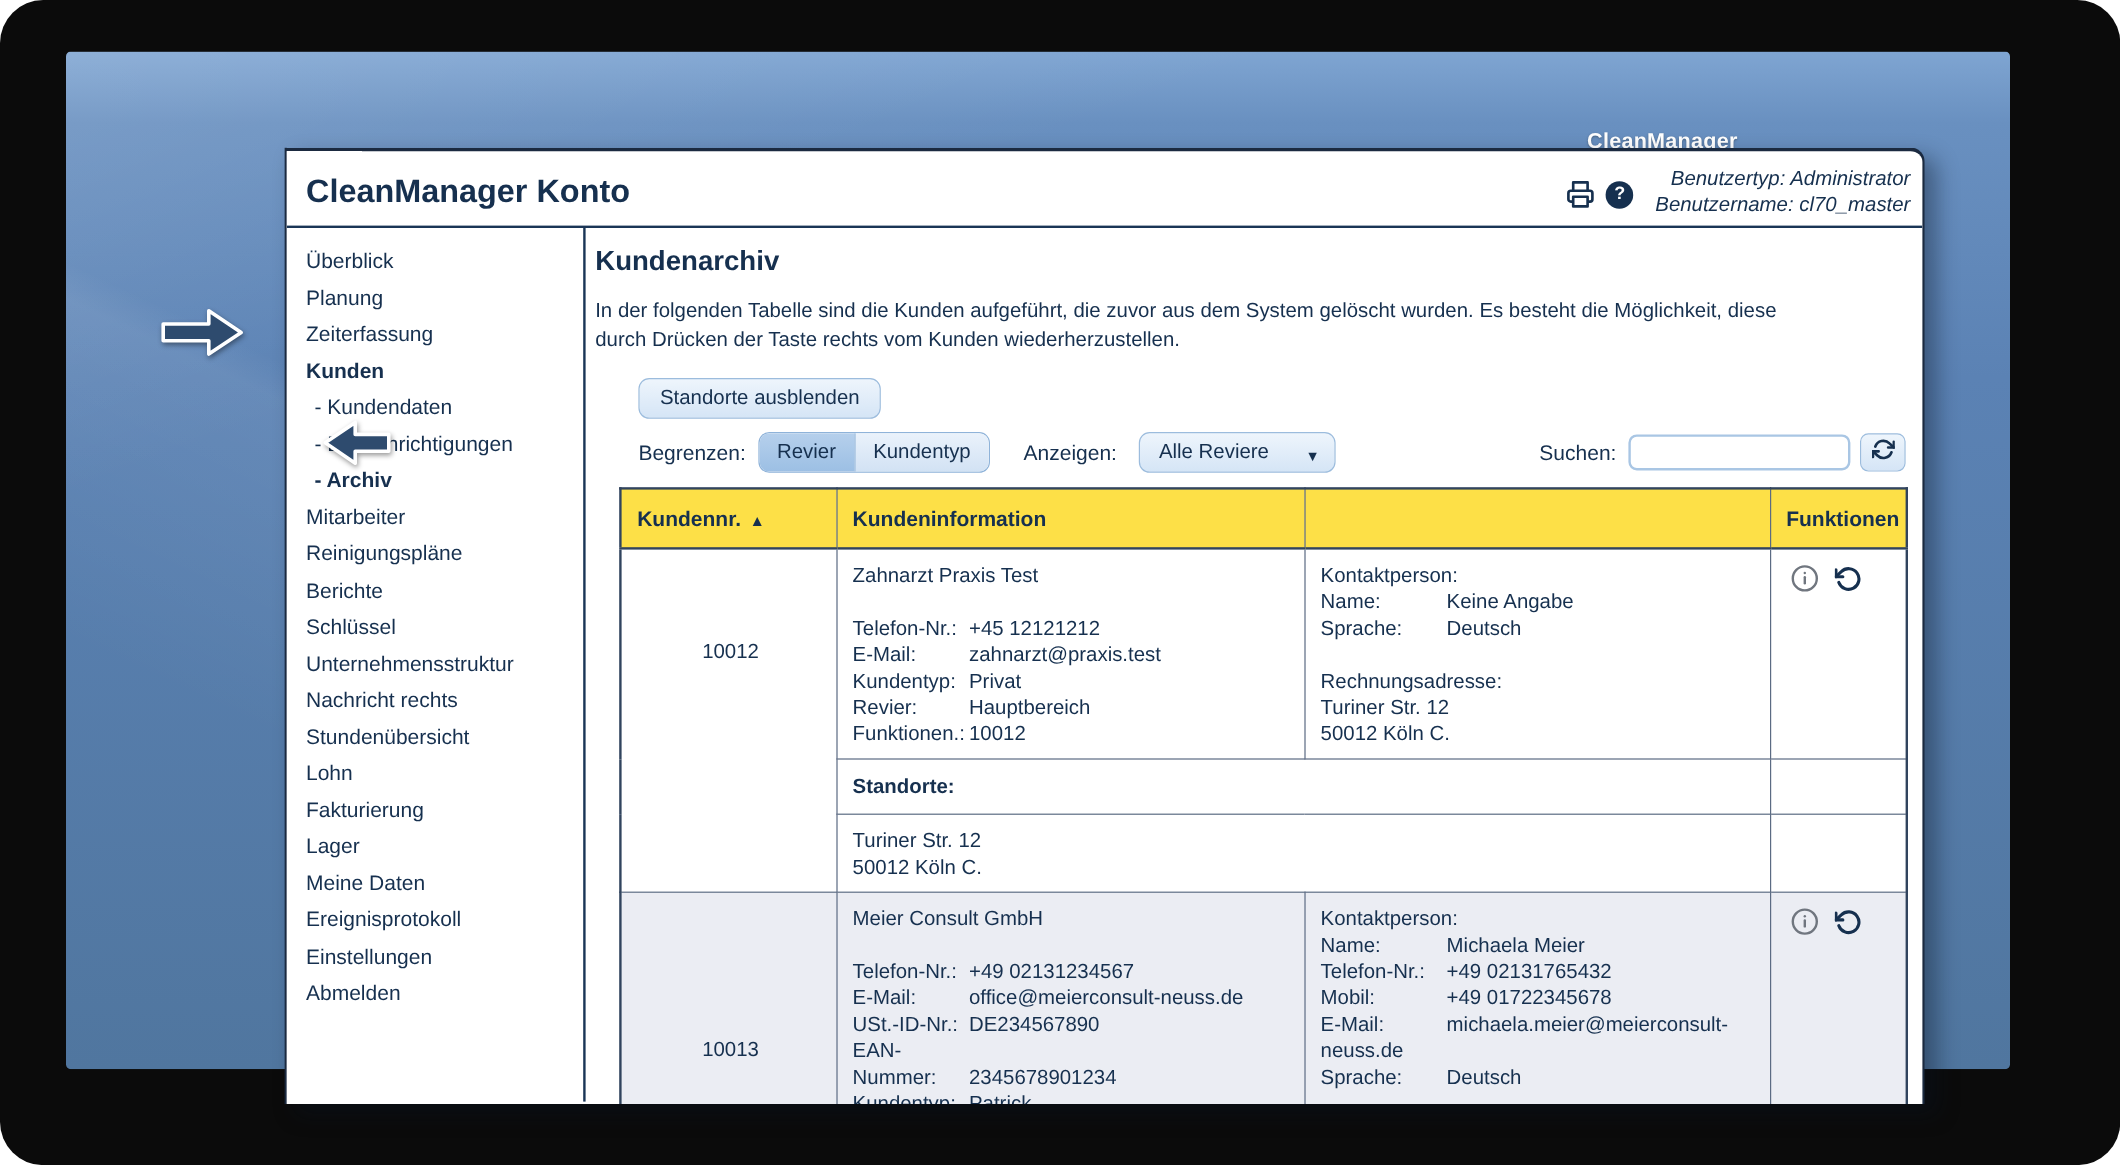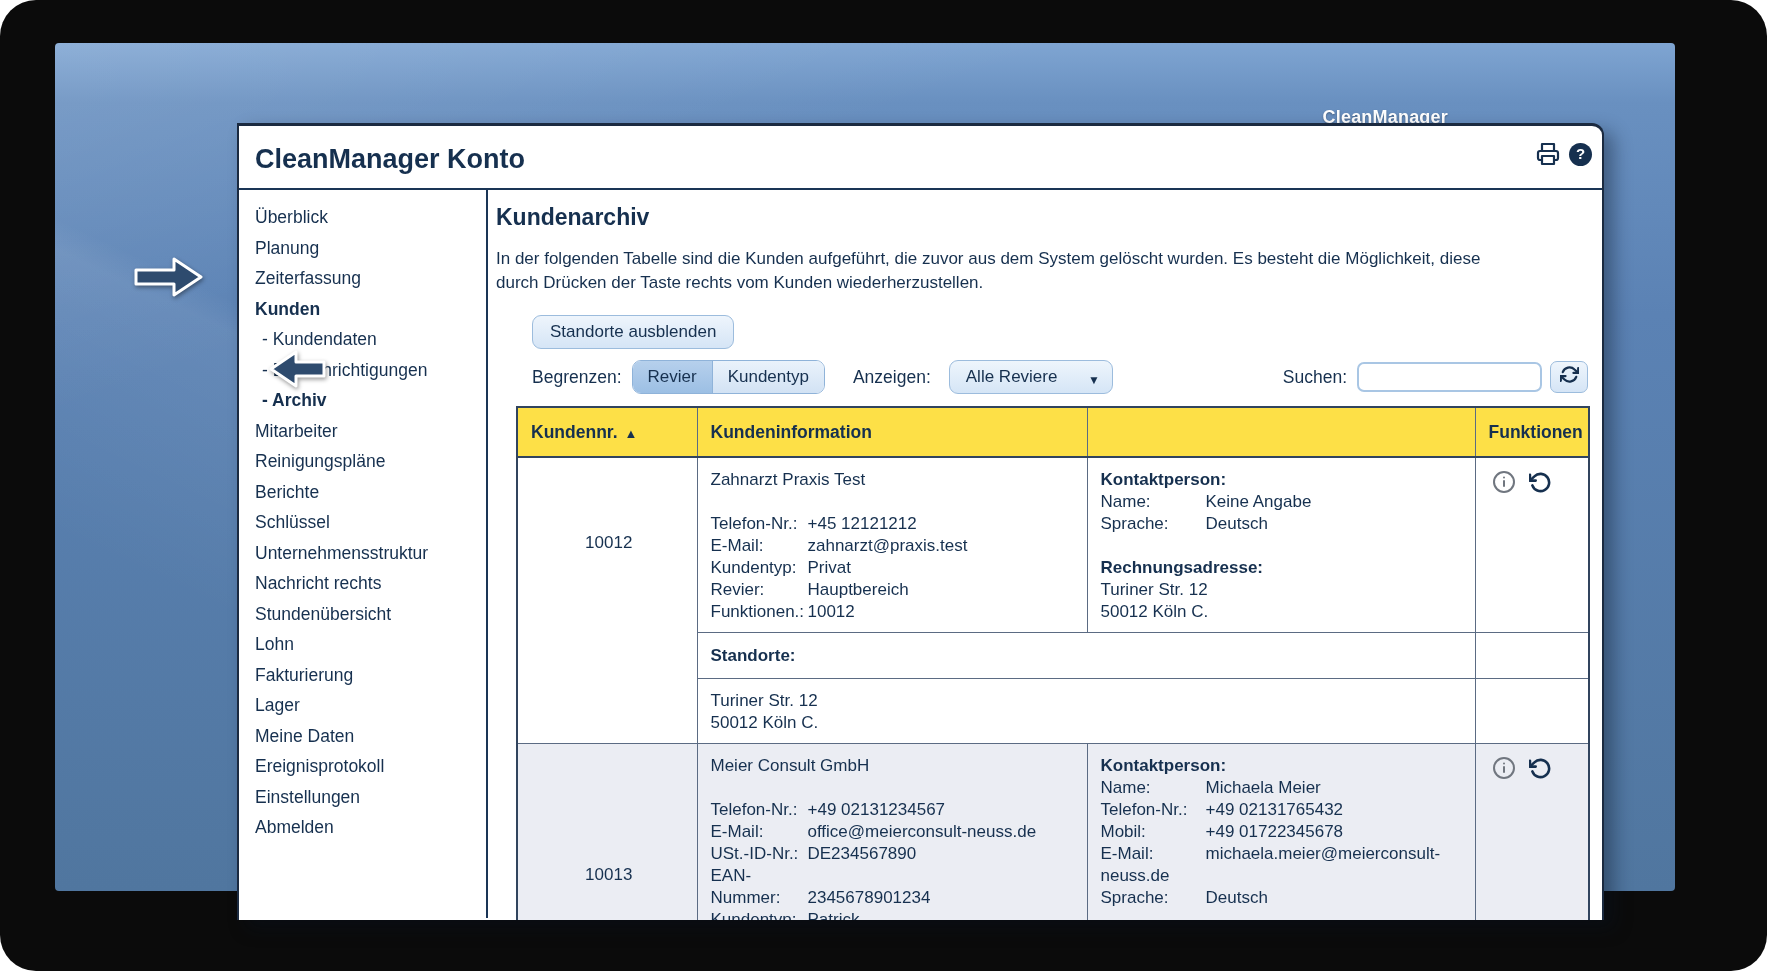--- a/index.html
+++ b/index.html
@@ -69,21 +69,21 @@
   .col-info{width:390px;}
   .col-contact{width:388px;}
   .col-func{width:114px;}
   td.num-cell{text-align:center;padding-top:74px;font-size:17px;}
   td.num-cell.c2{padding-top:120px;}
   .sort-arrow{font-size:13px;margin-left:7px;}
   .line{display:flex;}
   .line .lbl{min-width:97px;flex-shrink:0;}
   .contact .line .lbl{min-width:105px;}
   .blankline{height:22px;}
-  .b{font-weight:bold;}
+  .b{font-weight:normal;}
   td.loc-head{font-weight:bold;padding-top:12px;padding-bottom:11px;}
   .func-icons{display:flex;gap:13px;padding:1px 0 0 3px;align-items:center;}
   .shaded{background:#ebedf3;}
   
   .ann{position:absolute;z-index:60;filter:drop-shadow(1px 2px 2px rgba(0,0,0,0.4));line-height:0;}
   .ann-kunden{left:134px;top:256px;}
   .ann-archiv{left:268px;top:349px;}
 </style>
 </head>
 <body>
@@ -103,20 +103,24 @@
                 <svg width="24" height="24" viewBox="0 0 24 24" fill="none" stroke="#16304f" stroke-width="2.2" stroke-linejoin="round">
                   <polyline points="6 9 6 2 18 2 18 9"></polyline>
                   <path d="M6 18H4a2 2 0 0 1-2-2v-5a2 2 0 0 1 2-2h16a2 2 0 0 1 2 2v5a2 2 0 0 1-2 2h-2"></path>
                   <rect x="6" y="14" width="12" height="8"></rect>
                 </svg>
               </span>
             </button>
             <button class="icon-btn">
               <span class="help-badge">?</span>
             </button>
+          </div>
+          <div class="user-block">
+            <div>Benutzertyp: Administrator</div>
+            <div>Benutzername: cl70_master</div>
           </div>
         </div>
       </div>
 
       <div class="content">
 
         <div class="sidebar">
           <div class="nav-item">Überblick</div>
           <div class="nav-item">Planung</div>
           <div class="nav-item">Zeiterfassung</div>

